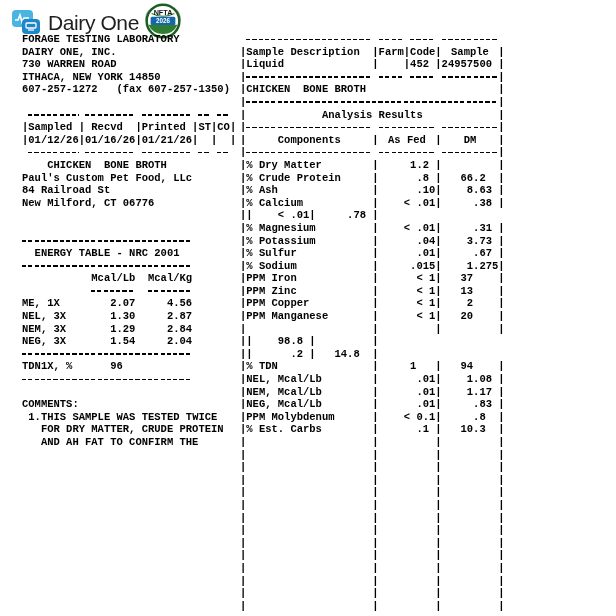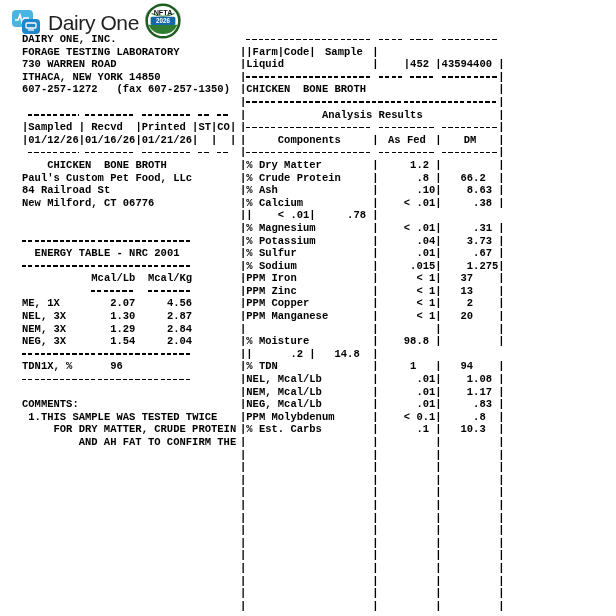--- a/index.html
+++ b/index.html
@@ -14,21 +14,21 @@
   .dr{display:flex;height:12.6px;align-items:center;}
   .c{flex:none;width:calc(var(--w)*1ch);white-space:pre;overflow:hidden;box-sizing:border-box;}
   .p{flex:none;width:1ch;text-align:center;}
   .p::before{content:"|";}
   .g{flex:none;width:1ch;}
   .d{flex:none;width:calc(var(--w)*1ch);height:1.6px;background:repeating-linear-gradient(90deg,#000 0 4.2px,rgba(0,0,0,0) 4.2px 6.3px);}
   .dwrap{flex:none;width:calc(var(--w)*1ch);display:flex;justify-content:flex-end;align-items:center;height:12.6px;}
   .tc{text-align:center;}
   .rt{text-align:right;}
   .pl1{padding-left:1ch;}
-  .pl3{padding-left:3ch;text-align:right;}
+  .pl3{padding-left:3ch;}
   .pl4{padding-left:4ch;}
   
   .logo{position:absolute;top:2px;left:12px;display:flex;align-items:center;}
   .mark{position:relative;width:32px;height:30px;flex:none;}
   .sq1{position:absolute;left:0;top:2px;width:21px;height:17px;background:#4ab5e2;border-radius:4px;display:flex;align-items:center;justify-content:center;}
   .sq2{position:absolute;left:10px;top:11px;width:18px;height:15px;background:#1d87c9;border-radius:4px;display:flex;align-items:center;justify-content:center;}
   .brand{font-family:"Liberation Sans",sans-serif;font-size:21px;font-weight:500;color:#1f1f1f;letter-spacing:-0.4px;margin-left:4px;}
   .seal{margin-left:5px;}
 </style>
 </head>
@@ -59,22 +59,22 @@
       <rect x="7" y="15.5" width="26" height="8.6" rx="1.6" fill="#1467a8"></rect>
       <text x="20" y="13.4" text-anchor="middle" font-family="Liberation Sans, sans-serif" font-size="7.6" font-weight="bold" fill="#111111">NFTA</text>
       <text x="20" y="22.6" text-anchor="middle" font-family="Liberation Sans, sans-serif" font-size="6.6" font-weight="bold" fill="#ffffff">2026</text>
     </svg>
   </span>
 </div>
 
 <div class="doc col col-left">
 
   <div>
+      <div class="line">FORAGE TESTING LABORATORY</div>
       <div class="line">DAIRY ONE, INC.</div>
-      <div class="line">FORAGE TESTING LABORATORY</div>
       <div class="line">730 WARREN ROAD</div>
       <div class="line">ITHACA, NEW YORK 14850</div>
       <div class="line">607-257-1272   (fax 607-257-1350)</div>
     </div>
 
   <div class="blank"></div>
 
   <div>
     <div class="dr">
       <span class="g"></span>
@@ -183,25 +183,25 @@
       <span class="d" style="--w:20"></span>
       <span class="g"></span>
       <span class="d" style="--w:4"></span>
       <span class="g"></span>
       <span class="d" style="--w:4"></span>
       <span class="g"></span>
       <span class="d" style="--w:9"></span>
   </div>
 
   <div class="tr">
-    <span class="p"></span><span class="p"></span><span class="c" style="--w:4">Farm</span><span class="p"></span><span class="c" style="--w:4">Code</span><span class="p"></span><span class="c tc" style="--w:9">Sample</span><span class="p"></span>
-  </div>
-
-  <div class="tr">
-    <span class="p"></span><span class="c" style="--w:20">Liquid</span><span class="p"></span><span class="c" style="--w:4"></span><span class="p"></span><span class="c" style="--w:4">452</span><span class="p"></span><span class="c" style="--w:9">43594400</span><span class="p"></span>
+    <span class="p"></span><span class="c" style="--w:20">Sample Description</span><span class="p"></span><span class="c" style="--w:4">Farm</span><span class="p"></span><span class="c" style="--w:4">Code</span><span class="p"></span><span class="c tc" style="--w:9">Sample</span><span class="p"></span>
+  </div>
+
+  <div class="tr">
+    <span class="p"></span><span class="c" style="--w:20">Liquid</span><span class="p"></span><span class="c" style="--w:4"></span><span class="p"></span><span class="c" style="--w:4">452</span><span class="p"></span><span class="c" style="--w:9">24957500</span><span class="p"></span>
   </div>
 
   <div class="dr">
     <span class="p"></span>
       <span class="d" style="--w:20"></span>
       <span class="g"></span>
       <span class="d" style="--w:4"></span>
       <span class="g"></span>
       <span class="d" style="--w:4"></span>
       <span class="g"></span>
@@ -284,21 +284,21 @@
       <div class="tr">
       <span class="p"></span><span class="c" style="--w:20">PPM Copper</span><span class="p"></span><span class="c" style="--w:9">      &lt; 1</span><span class="p"></span><span class="c" style="--w:9">    2    </span><span class="p"></span>
     </div>
       <div class="tr">
       <span class="p"></span><span class="c" style="--w:20">PPM Manganese</span><span class="p"></span><span class="c" style="--w:9">      &lt; 1</span><span class="p"></span><span class="c" style="--w:9">   20    </span><span class="p"></span>
     </div>
       <div class="tr">
       <span class="p"></span><span class="c" style="--w:20"></span><span class="p"></span><span class="c" style="--w:9">         </span><span class="p"></span><span class="c" style="--w:9">         </span><span class="p"></span>
     </div>
       <div class="tr">
-      <span class="p"></span><span class="c" style="--w:20">% Moisture</span><span class="p"></span><span class="c" style="--w:9">    98.8 </span><span class="p"></span><span class="c" style="--w:9">         </span><span class="p"></span>
+      <span class="p"></span><span class="p"></span><span class="c" style="--w:9">    98.8 </span><span class="p"></span><span class="c" style="--w:9">         </span><span class="p"></span>
     </div>
       <div class="tr">
       <span class="p"></span><span class="p"></span><span class="c" style="--w:9">      .2 </span><span class="p"></span><span class="c" style="--w:9">   14.8  </span><span class="p"></span>
     </div>
       <div class="tr">
       <span class="p"></span><span class="c" style="--w:20">% TDN</span><span class="p"></span><span class="c" style="--w:9">     1   </span><span class="p"></span><span class="c" style="--w:9">   94    </span><span class="p"></span>
     </div>
       <div class="tr">
       <span class="p"></span><span class="c" style="--w:20">NEL, Mcal/Lb</span><span class="p"></span><span class="c" style="--w:9">      .01</span><span class="p"></span><span class="c" style="--w:9">    1.08 </span><span class="p"></span>
     </div>

